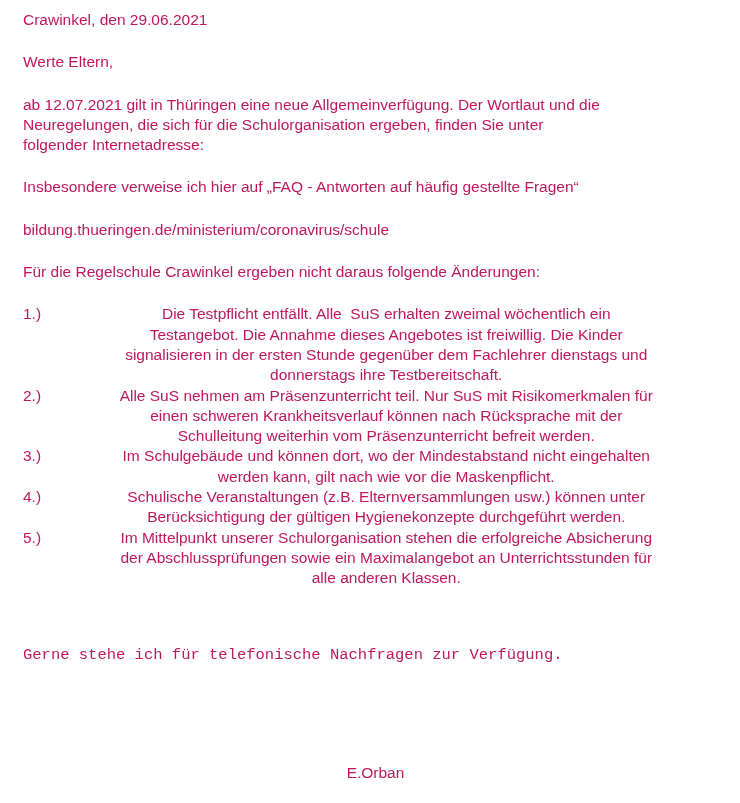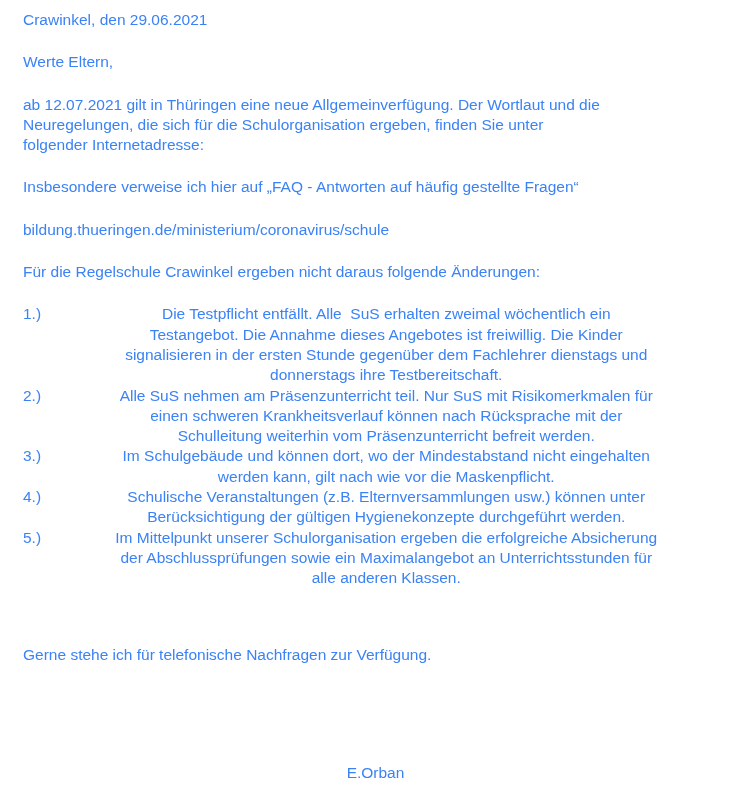--- a/index.html
+++ b/index.html
@@ -14,21 +14,21 @@
     overflow: hidden;
   }
   .doc {
     box-sizing: border-box;
     width: 740px;
     height: 803px;
     padding: 10px 12px 0 23px;
     font-family: "Liberation Sans", "DejaVu Sans", sans-serif;
     font-size: 15.5px;
     line-height: 20.3px;
-    color: #3b82f6;
+    color: #be185d;
     letter-spacing: 0;
   }
   .doc p {
     margin: 0 0 22px 0;
     white-space: pre-wrap;
   }
   .list {
     margin: 0;
   }
   .list-item {
@@ -39,20 +39,21 @@
     flex: 0 0 21.5px;
     white-space: pre;
   }
   .item-text {
     flex: 1;
     white-space: pre-wrap;
     text-align: center;
   }
   .closing {
     margin: 56px 0 0 0 !important;
+    font-family: Liberation Mono, monospace;
   }
   .signature {
     margin: 98px 0 0 0 !important;
     text-align: center;
   }
 </style>
 </head>
 <body>
 
 <div class="doc">
@@ -95,21 +96,21 @@
     </div>
 
     <div class="list-item">
       <span class="marker">4.)</span>
       <span class="item-text">Schulische Veranstaltungen (z.B. Elternversammlungen usw.) können unter
 Berücksichtigung der gültigen Hygienekonzepte durchgeführt werden.</span>
     </div>
 
     <div class="list-item">
       <span class="marker">5.)</span>
-      <span class="item-text">Im Mittelpunkt unserer Schulorganisation ergeben die erfolgreiche Absicherung
+      <span class="item-text">Im Mittelpunkt unserer Schulorganisation stehen die erfolgreiche Absicherung
 der Abschlussprüfungen sowie ein Maximalangebot an Unterrichtsstunden für
 alle anderen Klassen.</span>
     </div>
 
   </div>
 
   <p class="closing">Gerne stehe ich für telefonische Nachfragen zur Verfügung.</p>
 
   <p class="signature">E.Orban</p>
 

